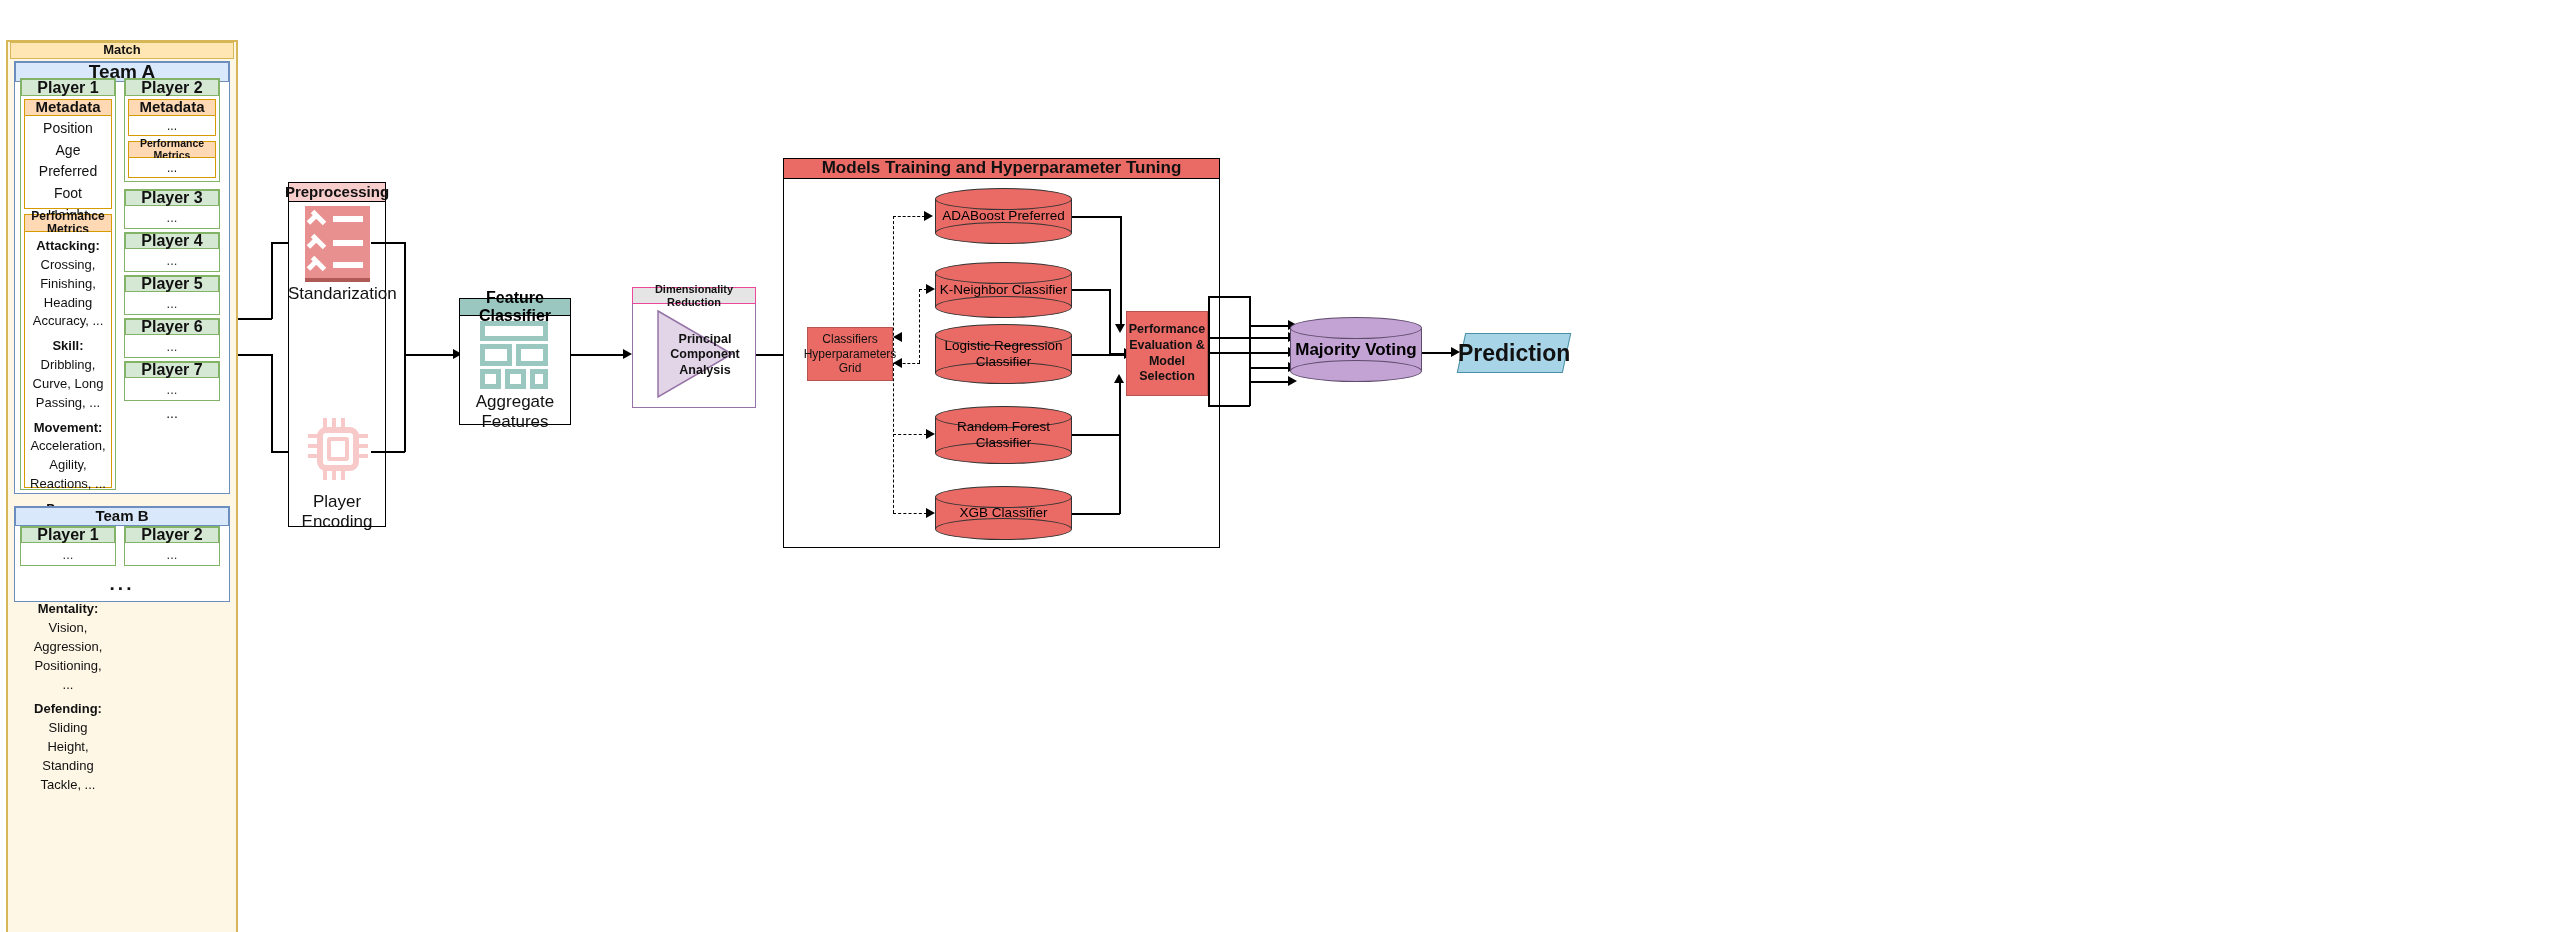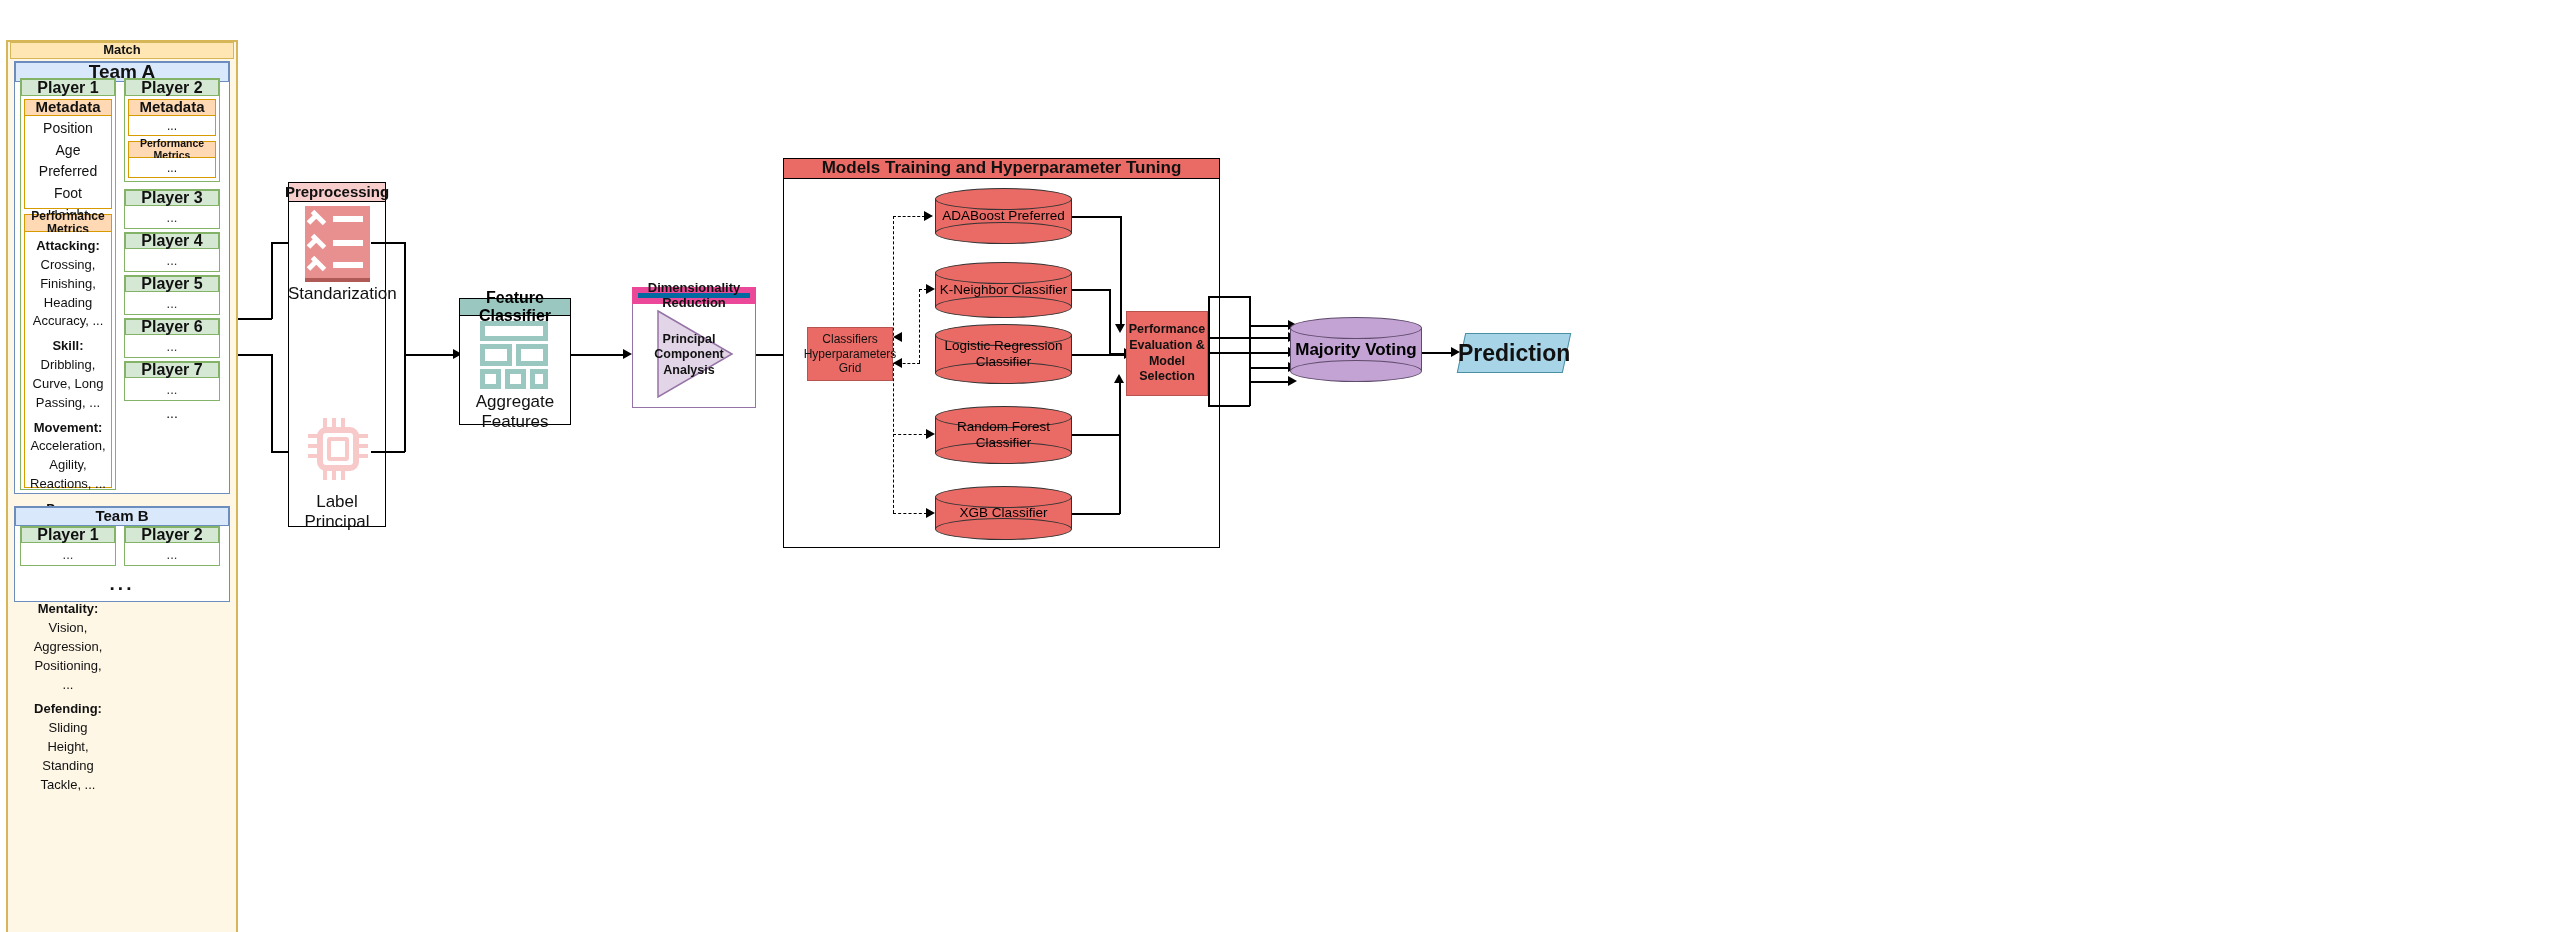--- a/index.html
+++ b/index.html
@@ -39,21 +39,21 @@
   .prep-outer{border:1px solid #000;background:#fff;}
   .prep-title{background:#f8cecc;border:1px solid #000;font-size:15px;}
   .cap{font-size:17px;text-align:center;}
 
   
   .fe-outer{border:1px solid #000;background:#fff;}
   .fe-title{background:#9ac7bf;border:1px solid #000;font-size:16px;color:#000;}
 
   
   .dr-outer{border:1px solid #9673a6;background:#fff;}
-  .dr-title{background:#0369a1;border:6px solid #ec4899;font-size:13px;}
+  .dr-title{background:#e5e5e5;border:1px solid #ec4899;font-size:11px;}
 
   
   .mt-outer{border:1px solid #000;background:#fff;}
   .mt-title{background:#ea6b66;border:1px solid #000;font-size:17px;}
 
   
   .cyl{position:absolute;}
   .cyl .body{position:absolute;left:0;right:0;top:11px;bottom:11px;background:#ea6b66;border-left:1.5px solid #333;border-right:1.5px solid #333;}
   .cyl .top{position:absolute;left:0;right:0;top:0;height:22px;border-radius:50%;background:#ea6b66;border:1.5px solid #333;box-sizing:border-box;}
   .cyl .bot{position:absolute;left:0;right:0;bottom:0;height:22px;border-radius:50%;background:#ea6b66;border:1.5px solid #333;box-sizing:border-box;}
@@ -200,21 +200,21 @@
     <div class="ico-chip" style="left:15px;bottom:0;width:4px;height:10px;background:#f7c9c9;"></div>
     <div class="ico-chip" style="left:24px;bottom:0;width:4px;height:10px;background:#f7c9c9;"></div>
     <div class="ico-chip" style="left:33px;bottom:0;width:4px;height:10px;background:#f7c9c9;"></div>
     <div class="ico-chip" style="left:0;top:16px;width:10px;height:4px;background:#f7c9c9;"></div>
     <div class="ico-chip" style="left:0;top:26px;width:10px;height:4px;background:#f7c9c9;"></div>
     <div class="ico-chip" style="left:0;top:36px;width:10px;height:4px;background:#f7c9c9;"></div>
     <div class="ico-chip" style="right:0;top:16px;width:10px;height:4px;background:#f7c9c9;"></div>
     <div class="ico-chip" style="right:0;top:26px;width:10px;height:4px;background:#f7c9c9;"></div>
     <div class="ico-chip" style="right:0;top:36px;width:10px;height:4px;background:#f7c9c9;"></div>
   </div>
-  <div class="abs cap" style="left:288px;top:456px;width:98px;height:20px;">Label Principal</div>
+  <div class="abs cap" style="left:288px;top:456px;width:98px;height:20px;">Player Encoding</div>
 
   <div class="ln lnh" style="left:371px;top:206px;width:34px;"></div>
   <div class="ln lnv" style="left:404px;top:206px;height:210px;"></div>
   <div class="ln lnh" style="left:371px;top:415px;width:34px;"></div>
   <div class="ln lnh" style="left:404px;top:318px;width:50px;"></div>
   <div class="arr r" style="left:453px;top:313px;"></div>
 
   <div class="abs fe-outer" style="left:459px;top:262px;width:112px;height:127px;"></div>
   <div class="abs fe-title hdr ctr" style="left:459px;top:262px;width:112px;height:18px;">Feature Classifier</div>
   <div class="abs" style="left:477px;top:285px;width:74px;height:68px;">
@@ -228,21 +228,21 @@
   <div class="abs cap" style="left:459px;top:356px;width:112px;height:20px;">Aggregate Features</div>
 
   <div class="ln lnh" style="left:571px;top:318px;width:53px;"></div>
   <div class="arr r" style="left:623px;top:313px;"></div>
 
   <div class="abs dr-outer" style="left:632px;top:251px;width:124px;height:121px;"></div>
   <div class="abs dr-title hdr ctr" style="left:632px;top:251px;width:124px;height:17px;">Dimensionality Reduction</div>
   <svg class="abs" style="left:655px;top:272px;width:80px;height:92px;" viewBox="0 0 80 92">
     <polygon points="3,3 77,46 3,89" fill="#e1d5e7" stroke="#9673a6" stroke-width="1.5"></polygon>
   </svg>
-  <div class="abs ctr" style="left:648px;top:296px;width:82px;height:46px;font-weight:bold;font-size:12.5px;line-height:1.25;">Principal Component Analysis</div>
+  <div class="abs ctr" style="left:664px;top:296px;width:82px;height:46px;font-weight:bold;font-size:12.5px;line-height:1.25;">Principal Component Analysis</div>
 
   <div class="ln lnh" style="left:756px;top:318px;width:28px;"></div>
   <div class="arr r" style="left:783px;top:313px;"></div>
 
   <div class="abs mt-outer" style="left:783px;top:122px;width:437px;height:390px;"></div>
   <div class="abs mt-title hdr ctr" style="left:783px;top:122px;width:437px;height:21px;">Models Training and Hyperparameter Tuning</div>
 
   <div class="abs redbox b ctr" style="left:807px;top:291px;width:86px;height:54px;font-size:12px;font-weight:normal;line-height:1.2;padding:2px;">Classifiers Hyperparameters Grid</div>
 
   <div class="dash-v" style="left:893px;top:180px;height:140px;"></div>

